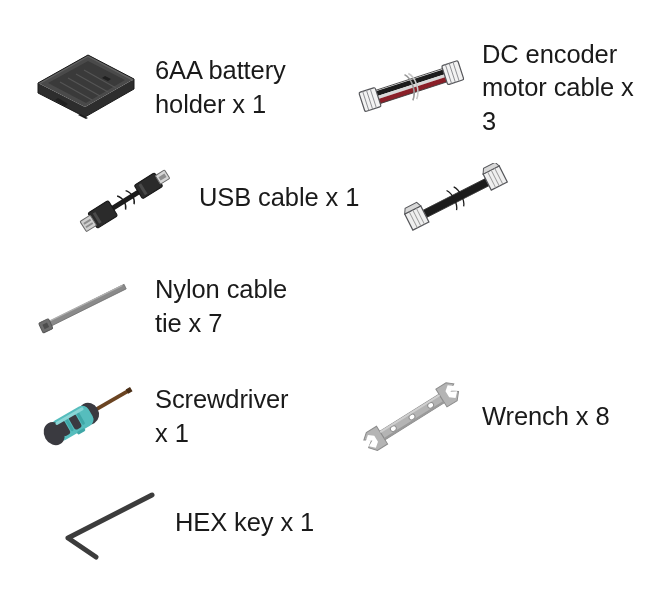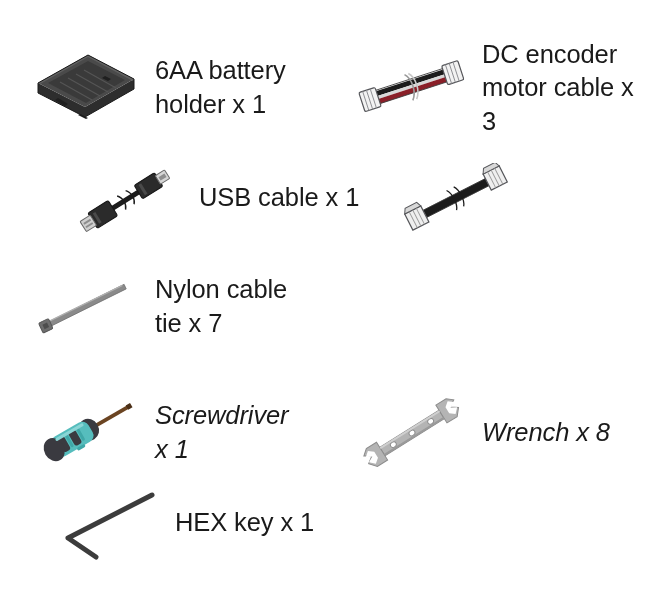--- a/index.html
+++ b/index.html
@@ -57,21 +57,21 @@
     letter-spacing: -0.1px;
     font-weight: 400;
     color: #1a1a1a;
     white-space: pre-line;
     padding-left: 6px;
   }
   
   .row-0 { top: 33px; }
   .row-1 { top: 143px; padding-left: 44px; }
   .row-2 { top: 252px; }
-  .row-3 { top: 378px; font-style: italic; }
+  .row-3 { top: 362px; }
   .row-4 { top: 468px; padding-left: 20px; }
 </style>
 </head>
 <body>
 
 <div id="parts-list">
 
   <div class="parts-row row-0">
 
     <div class="part-cell">

